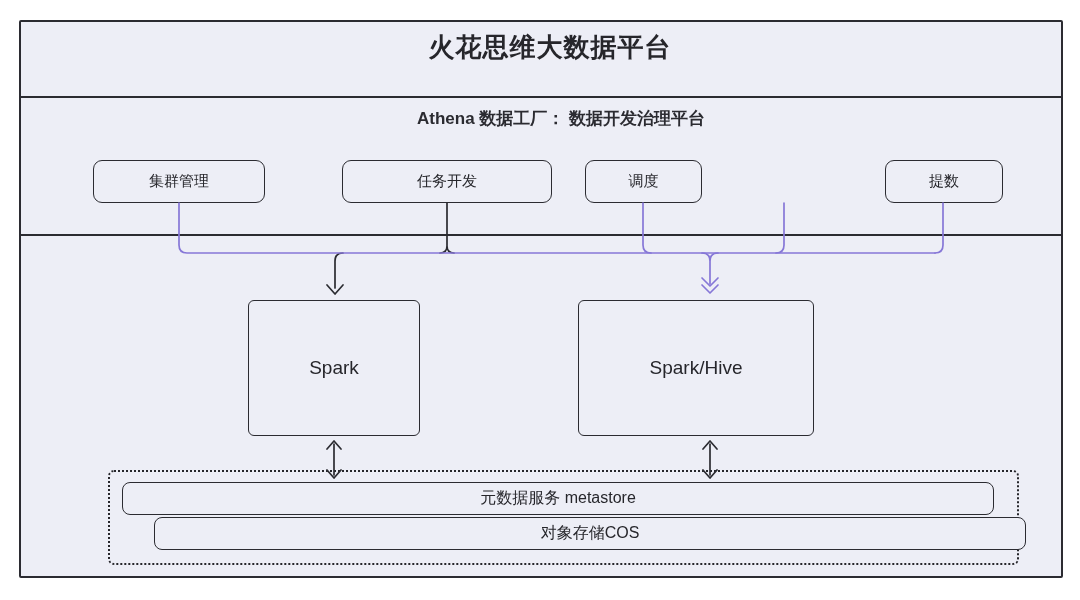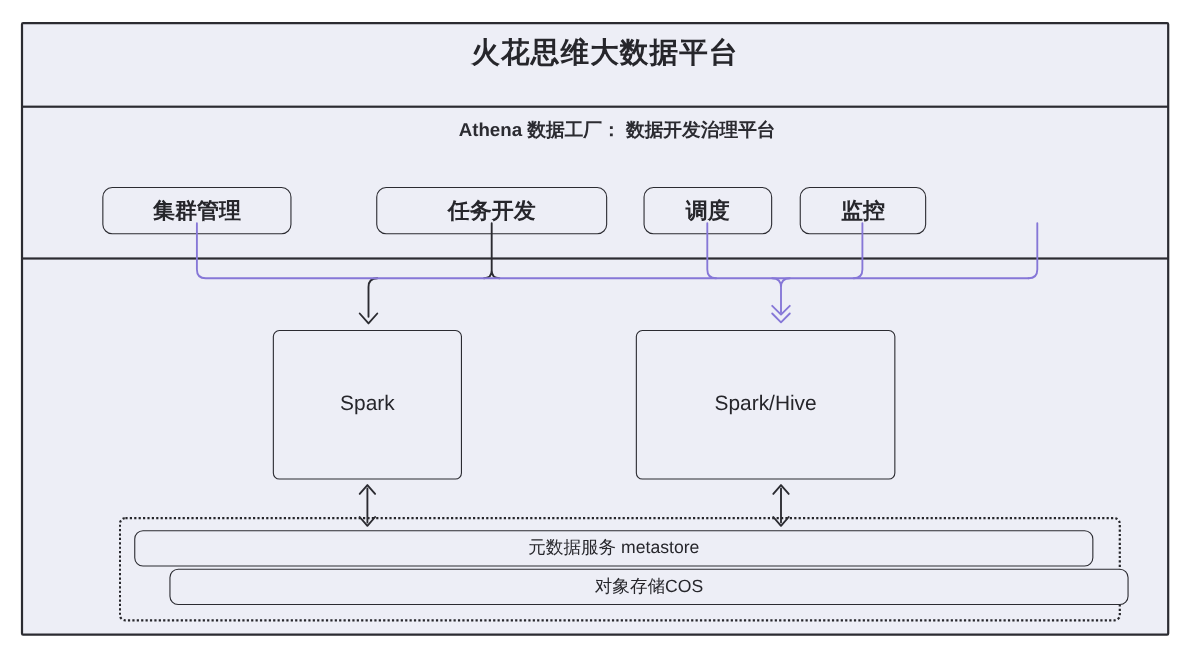--- a/index.html
+++ b/index.html
@@ -20,21 +20,21 @@
   }
   .subtitle{
     position:absolute;left:19px;top:107px;width:1044px;text-align:center;
     font-size:17px;font-weight:600;color:#2b2b31;padding-left:20px;
   }
   .node{
     position:absolute;box-sizing:border-box;background:#edeef6;
     border:1.6px solid #2b2b31;display:flex;align-items:center;justify-content:center;
     color:#26262b;
   }
-  .module{top:160px;height:43px;border-radius:9px;font-size:20px;font-weight:700;margin-top:10px;}
+  .module{top:160px;height:43px;border-radius:9px;font-size:15px;font-weight:400;}
   .engine{border-radius:6px;font-size:19px;font-weight:500;}
   .storage-group{
     position:absolute;left:108px;top:470px;width:911px;height:95px;box-sizing:border-box;
     border:2px dotted #26262b;border-radius:6px;
   }
   .bar{
     position:absolute;left:122px;width:872px;height:33px;border-radius:8px;
     font-size:16px;font-weight:500;
   }
   .overlay{position:absolute;left:0;top:0;width:1080px;height:600px;pointer-events:none;}
@@ -47,21 +47,21 @@
   <div class="panel"></div>
   <div class="divider d1"></div>
   <div class="divider d2"></div>
 
   <div class="title">火花思维大数据平台</div>
   <div class="subtitle">Athena 数据工厂： 数据开发治理平台</div>
 
   <div class="node module" style="left:93px;width:172px;">集群管理</div>
   <div class="node module" style="left:585px;width:117px;">调度</div>
   <div class="node module" style="left:342px;width:210px;">任务开发</div>
-  <div class="node module" style="left:727px;width:115px;">监控</div>
+  <div class="node module" style="left:885px;width:118px;">提数</div>
 
   <div class="node engine" style="left:248px;top:300px;width:172px;height:136px;">Spark</div>
   <div class="node engine" style="left:578px;top:300px;width:236px;height:136px;">Spark/Hive</div>
 
   <div class="storage-group"></div>
   <div class="node bar" style="top:482px;">元数据服务 metastore</div>
   <div class="node bar" style="top:517px;margin-left:32px;">对象存储COS</div>
 
   <svg class="overlay" viewBox="0 0 1080 600" fill="none" stroke-linecap="round" stroke-linejoin="round">
 

